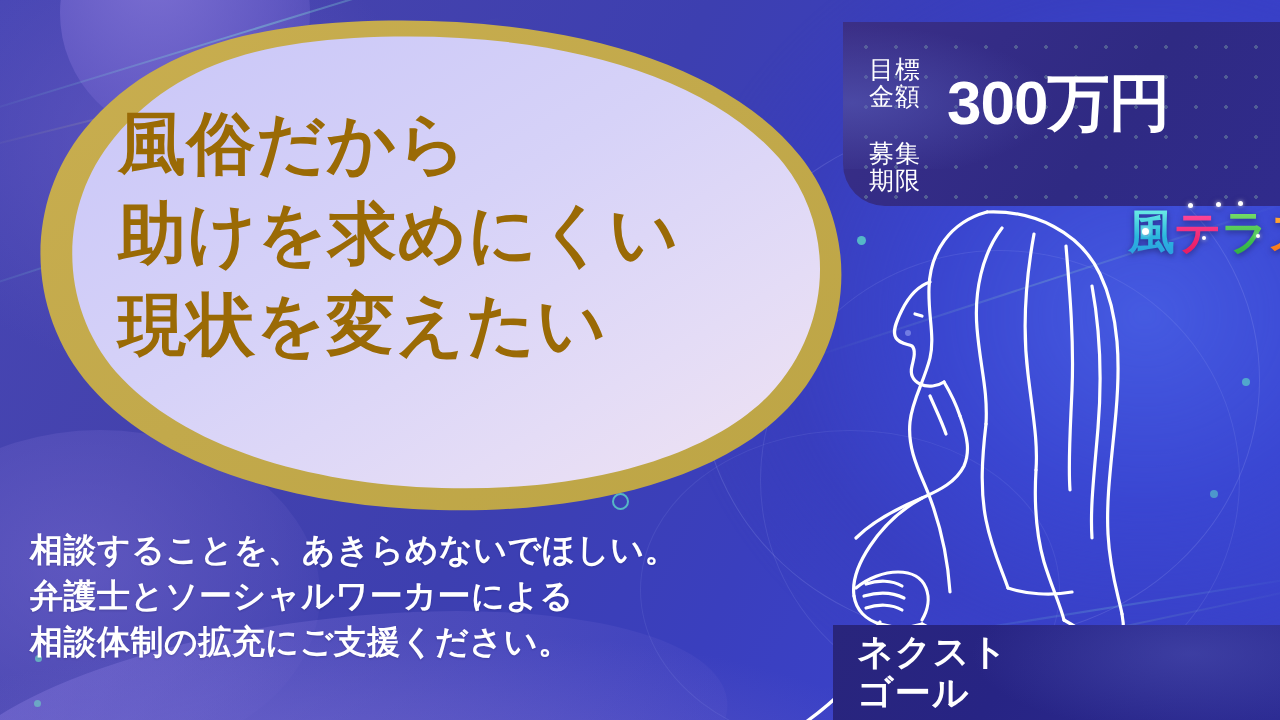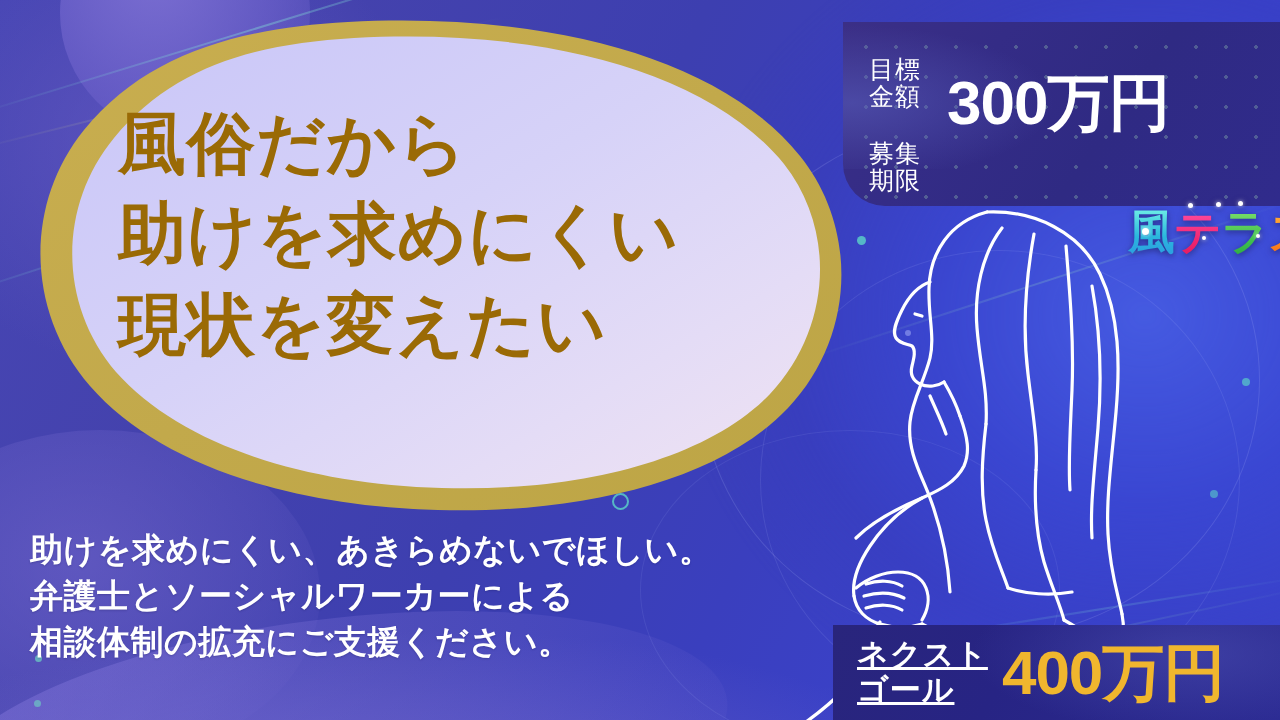--- a/index.html
+++ b/index.html
@@ -226,26 +226,25 @@
   }
   .ng-sheen{
     position:absolute; inset:0;
     background:radial-gradient(ellipse 70% 120% at 80% 30%, rgba(80,84,184,.5), rgba(80,84,184,0) 70%);
     pointer-events:none;
   }
   .ng-label{
     position:relative; z-index:2;
     color:#ffffff;
     font-weight:700;
-    font-size:31px;
+    font-size:36px;
     line-height:1.12;
     letter-spacing:1px;
     white-space:pre-line;
     flex:0 0 auto;
-    text-decoration:underline;
   }
   .ng-value{
     position:relative; z-index:2;
     color:#f0b62e;
     font-weight:700;
     font-size:62px;
     line-height:1;
     letter-spacing:-1px;
     white-space:nowrap;
   }
@@ -389,21 +388,21 @@
       <path d="M56 616 L 68 620"></path>
       <path d="M70 622 L 82 624"></path>
       <path d="M90 625 L 102 626"></path>
 
       <path d="M190 572 C 196 580, 198 590, 196 598"></path>
 
       <path d="M136 592 C 150 596, 168 598, 186 596"></path>
     </svg>
   </div>
 
-  <div class="bodycopy">助けを求めにくい、あきらめないでほしい。
+  <div class="bodycopy">相談することを、あきらめないでほしい。
 弁護士とソーシャルワーカーによる
 相談体制の拡充にご支援ください。</div>
 
   <div class="goal-panel">
     <div class="goal-dots"></div>
     <div class="goal-sheen"></div>
 
     <div class="goal-row">
       <div class="goal-label">目標
 金額</div>
@@ -426,16 +425,15 @@
     <i class="logo-spark" style="left:88px;top:-6px;width:5px;height:5px;"></i>
     <i class="logo-spark" style="left:74px;top:28px;width:4px;height:4px;"></i>
     <i class="logo-spark" style="left:110px;top:-7px;width:5px;height:5px;"></i>
     <i class="logo-spark" style="left:128px;top:26px;width:4px;height:4px;"></i>
   </div>
 
   <div class="next-goal">
     <div class="ng-sheen"></div>
     <div class="ng-label">ネクスト
 ゴール</div>
-    <div class="ng-value">400万円</div>
   </div>
 
 </div>
 
 </body></html>

